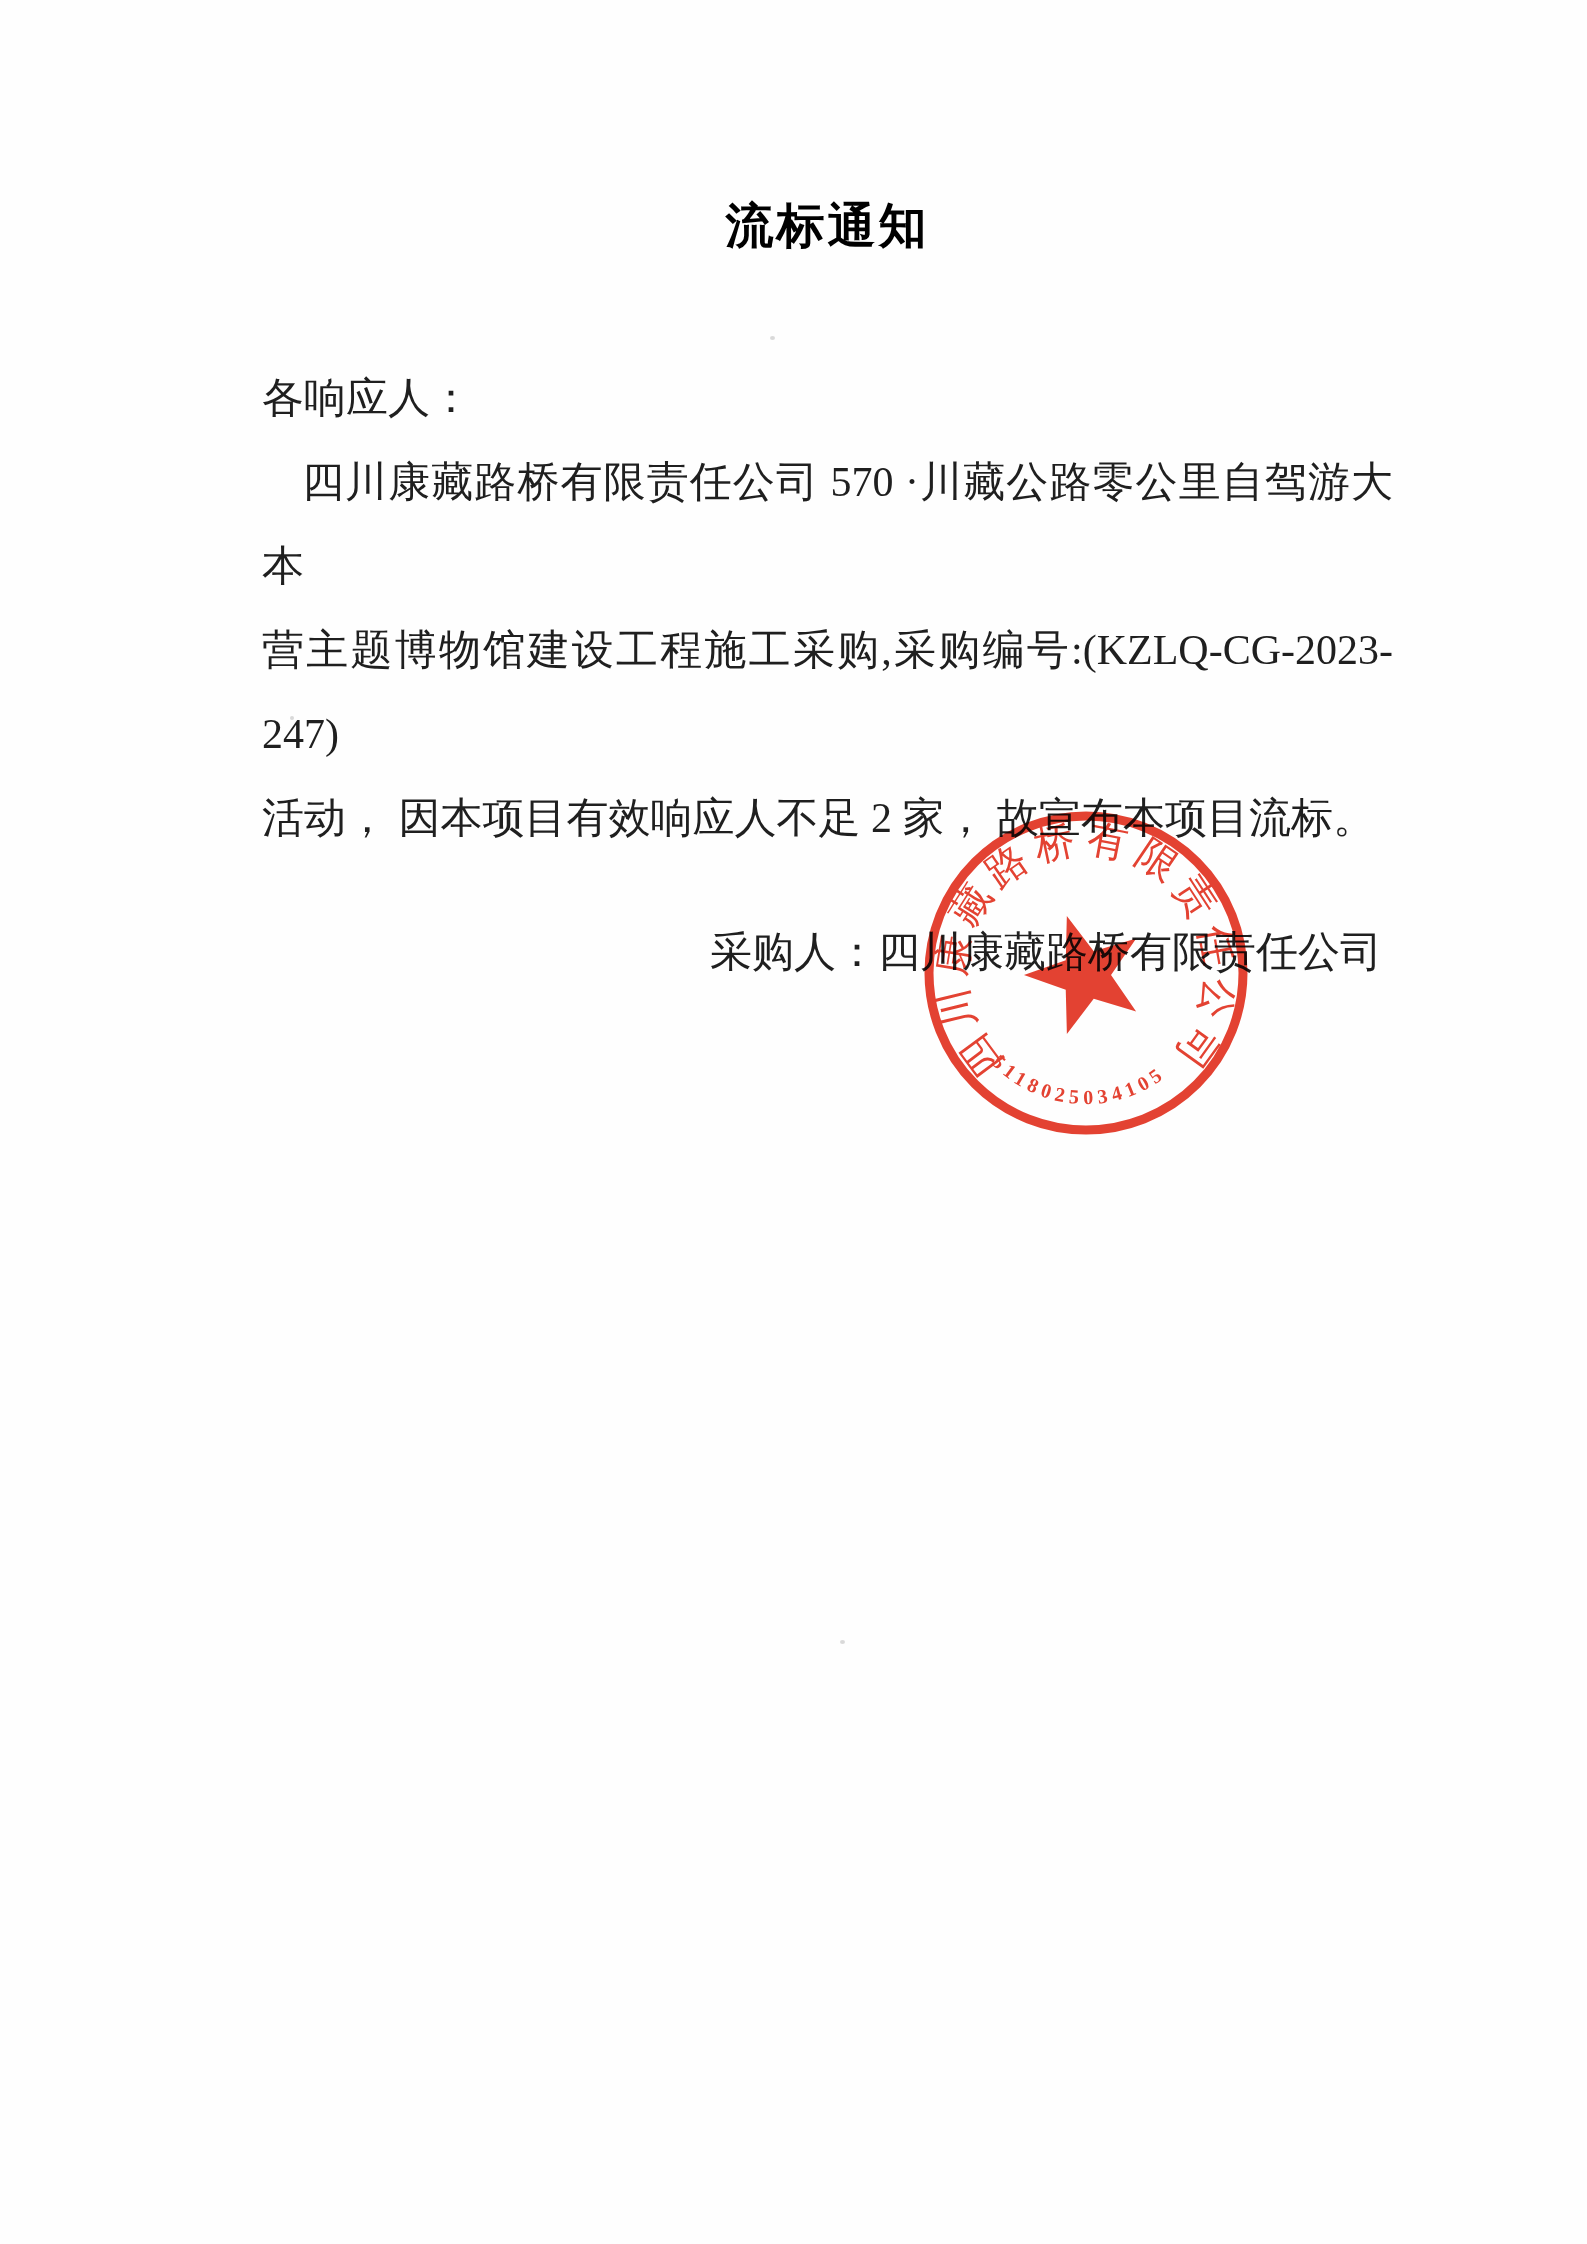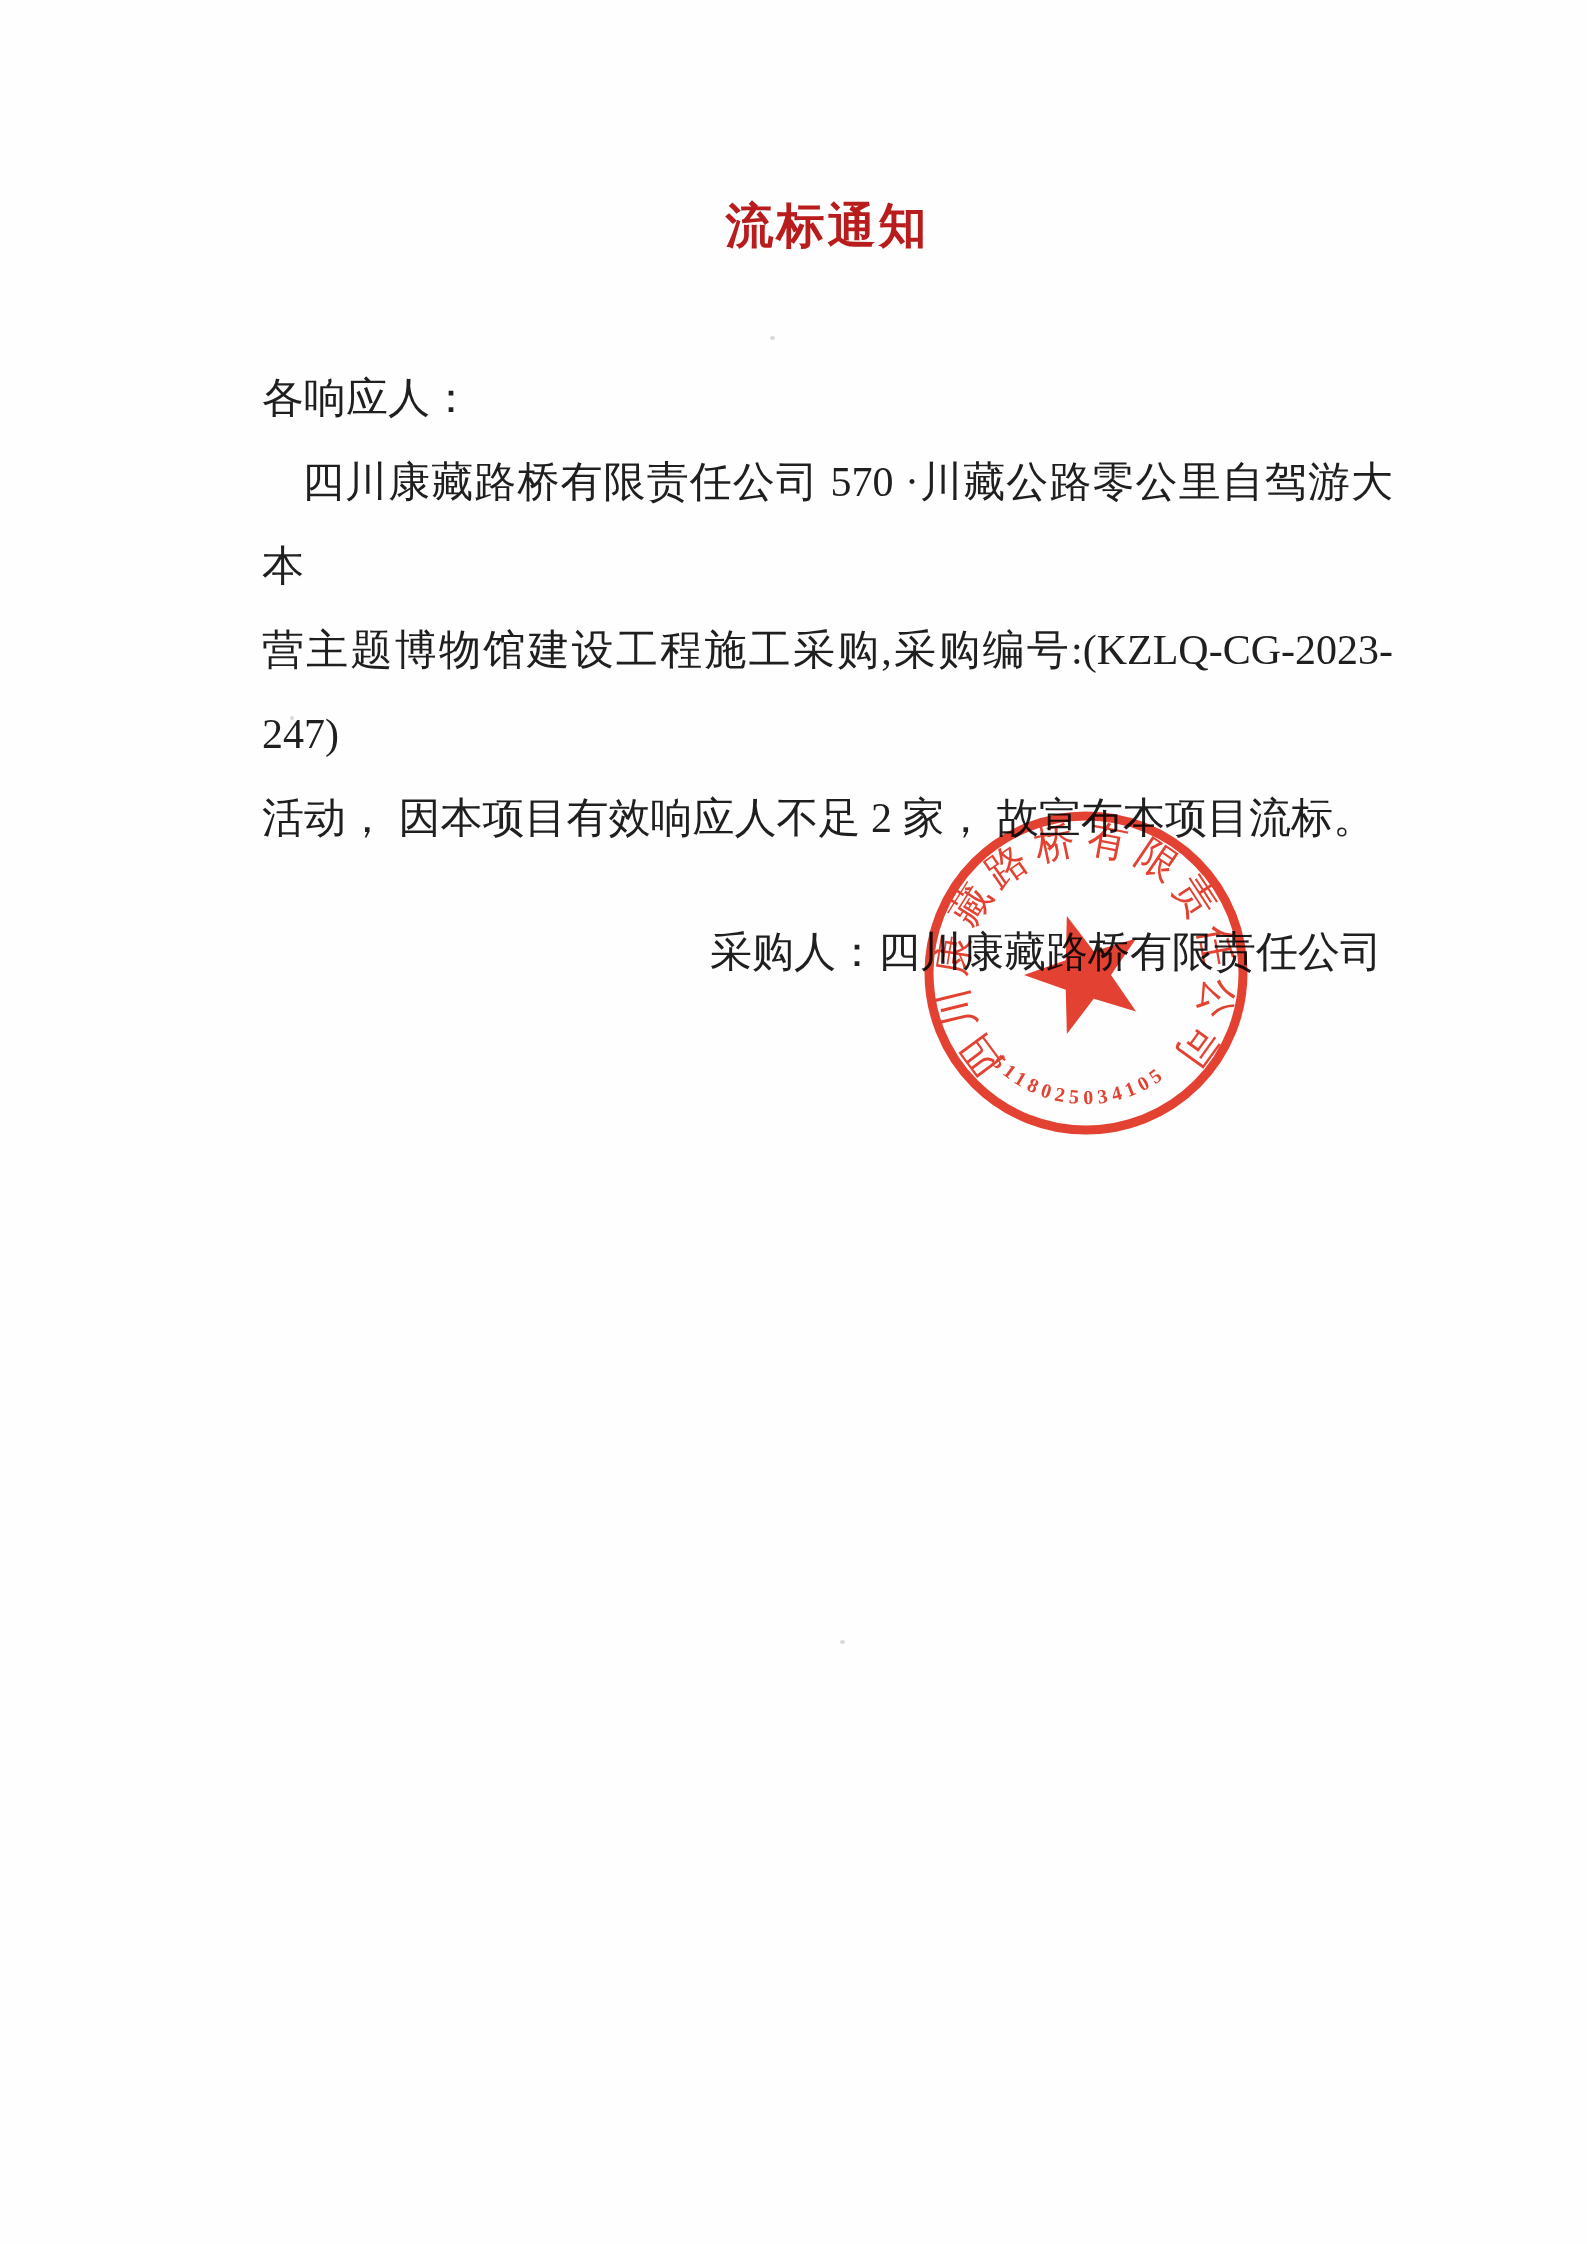--- a/index.html
+++ b/index.html
@@ -13,21 +13,21 @@
     overflow:hidden;
   }
   .doc-title {
     position:absolute;
     left:262px; top:194px; width:1131px;
     margin:0;
     text-align:center;
     font-size:48px;
     font-weight:bold;
     letter-spacing:3px;
-    color:#b91c1c;
+    color:#000000;
   }
   .body-block {
     position:absolute;
     left:262px; top:356px; width:1131px;
     font-size:42px;
     line-height:84px;
   }
   .body-block p { margin:0; }
   .line-justify {
     text-align:justify;

